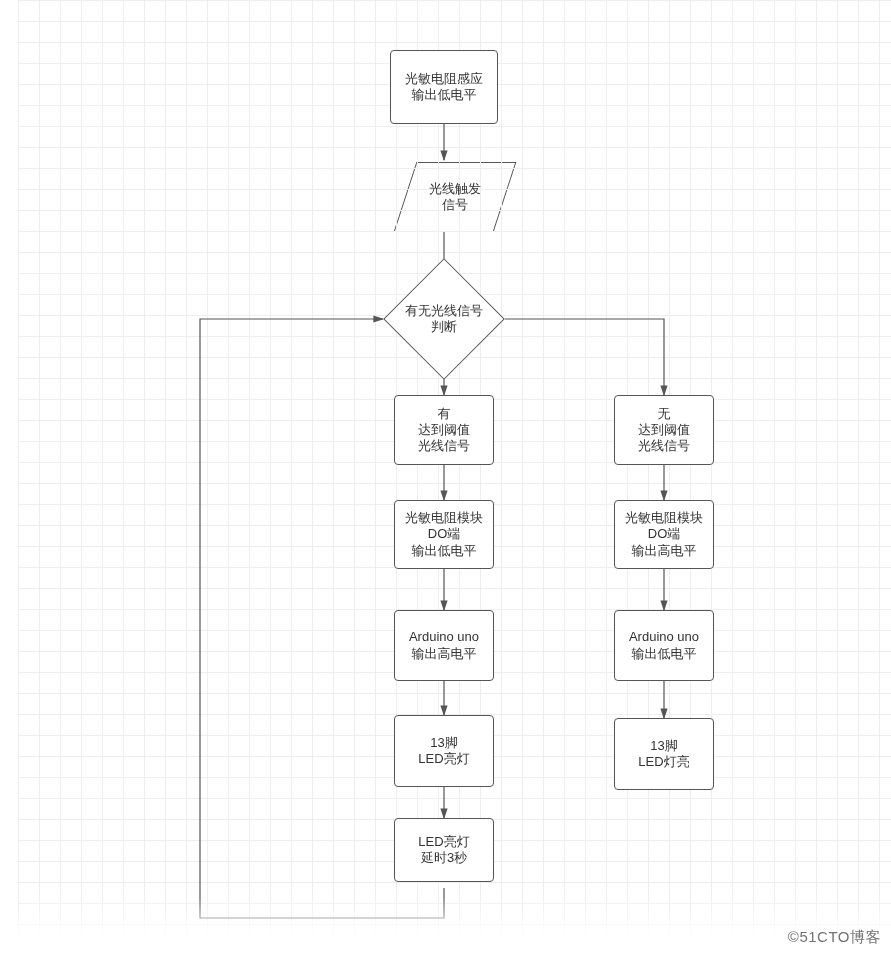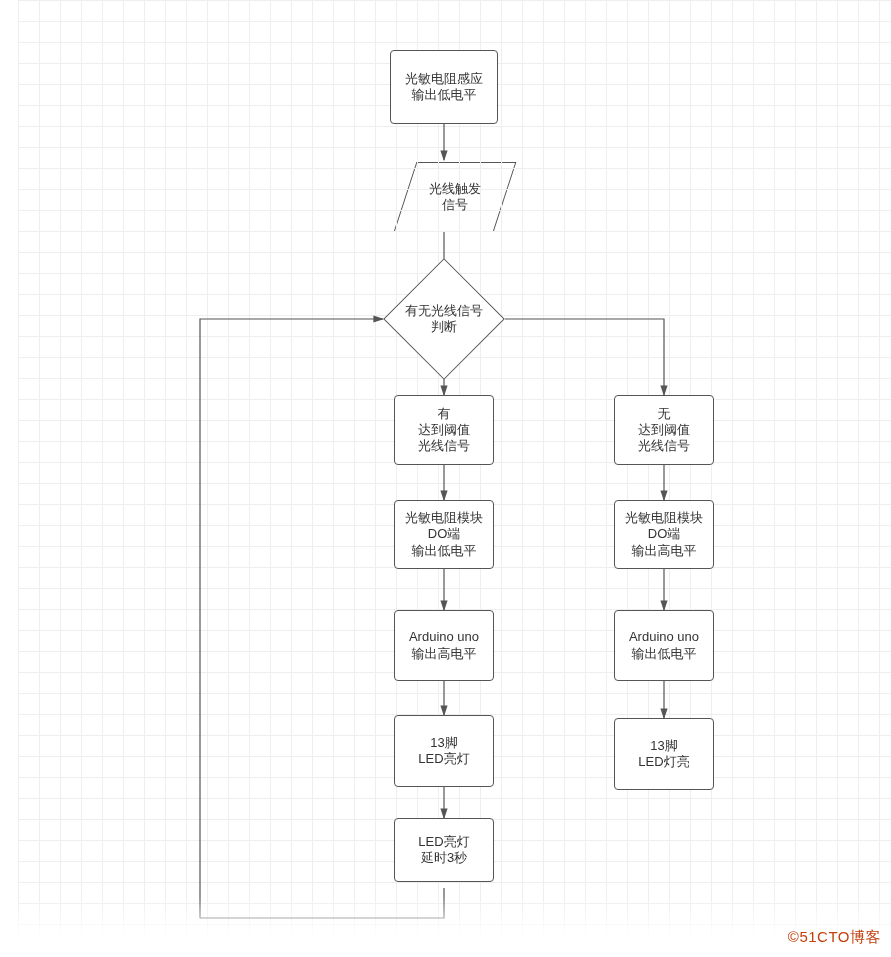--- a/index.html
+++ b/index.html
@@ -87,21 +87,21 @@
     display: flex; flex-direction: column;
     align-items: center; justify-content: center;
     font-size: 13px; color: #333; text-align: center;
     line-height: 1.25;
   }
   .watermark {
     position: absolute;
     right: 10px;
     bottom: 10px;
     font-size: 15px;
-    color: #c2410c;
+    color: #737373;
     font-family: Arial, "Microsoft YaHei", sans-serif;
     letter-spacing: 0.5px;
     z-index: 5;
   }
 </style>
 </head>
 <body>
 
 <div class="grid"></div>
 <div class="left-fade"></div>

